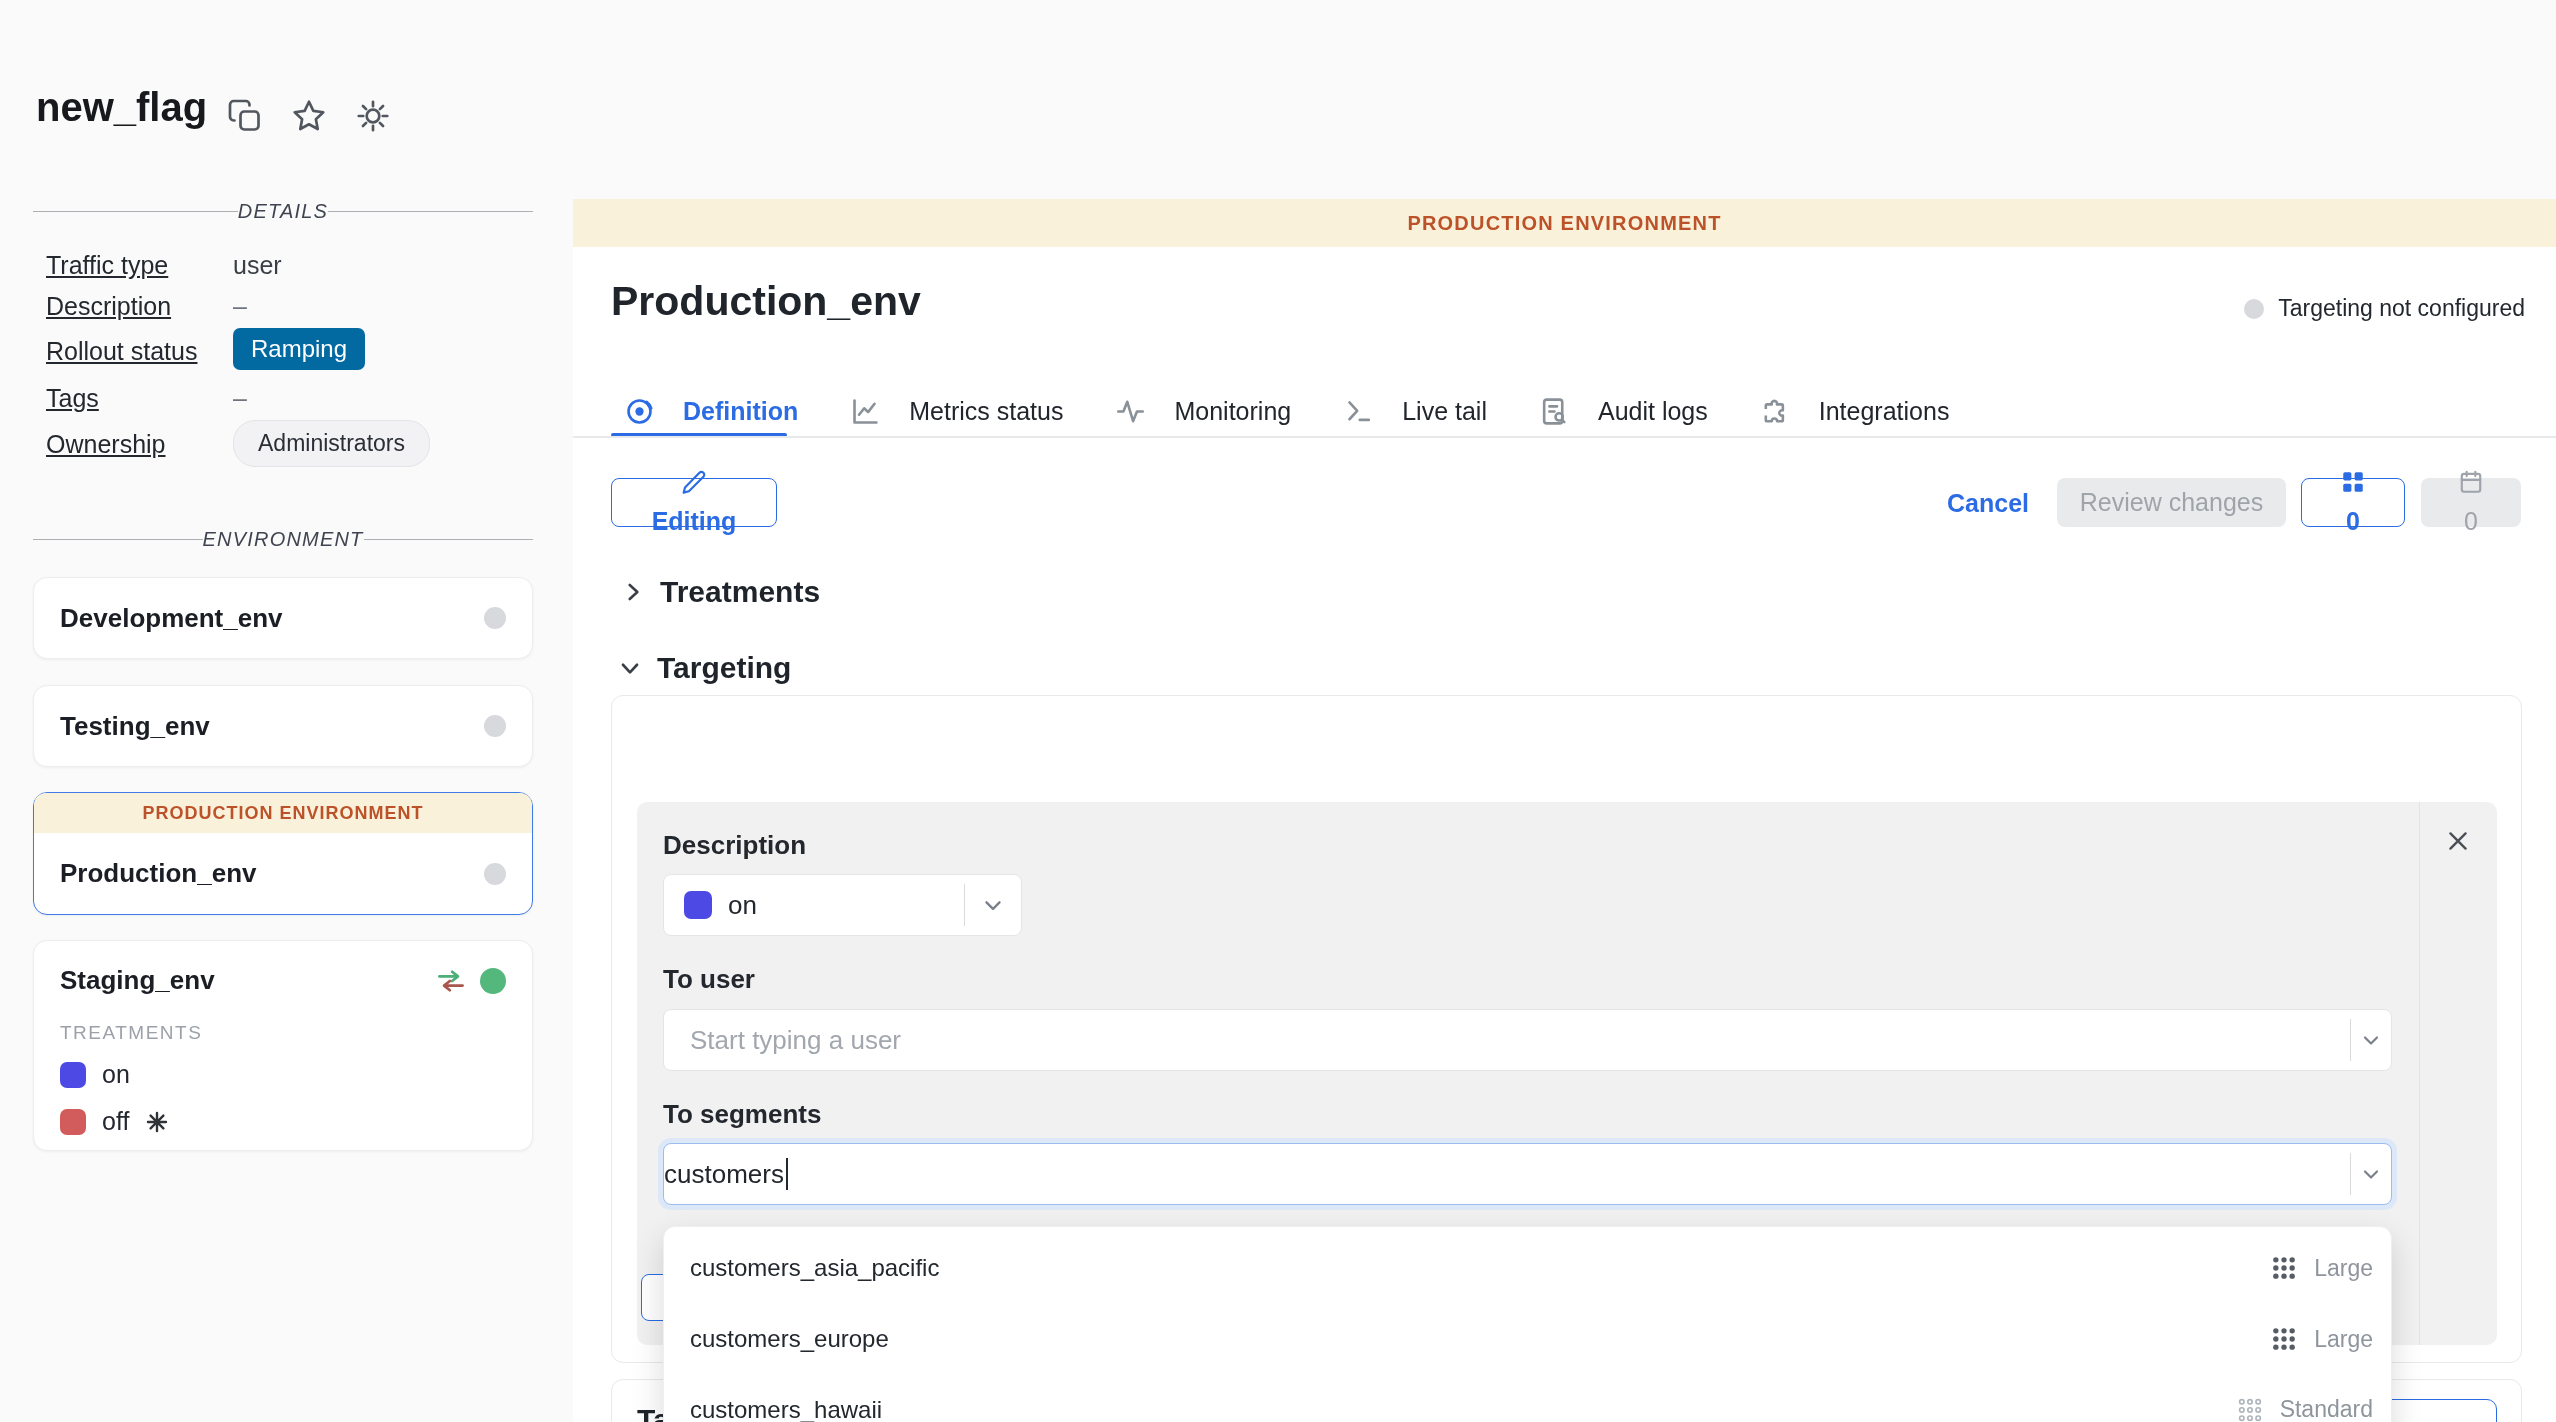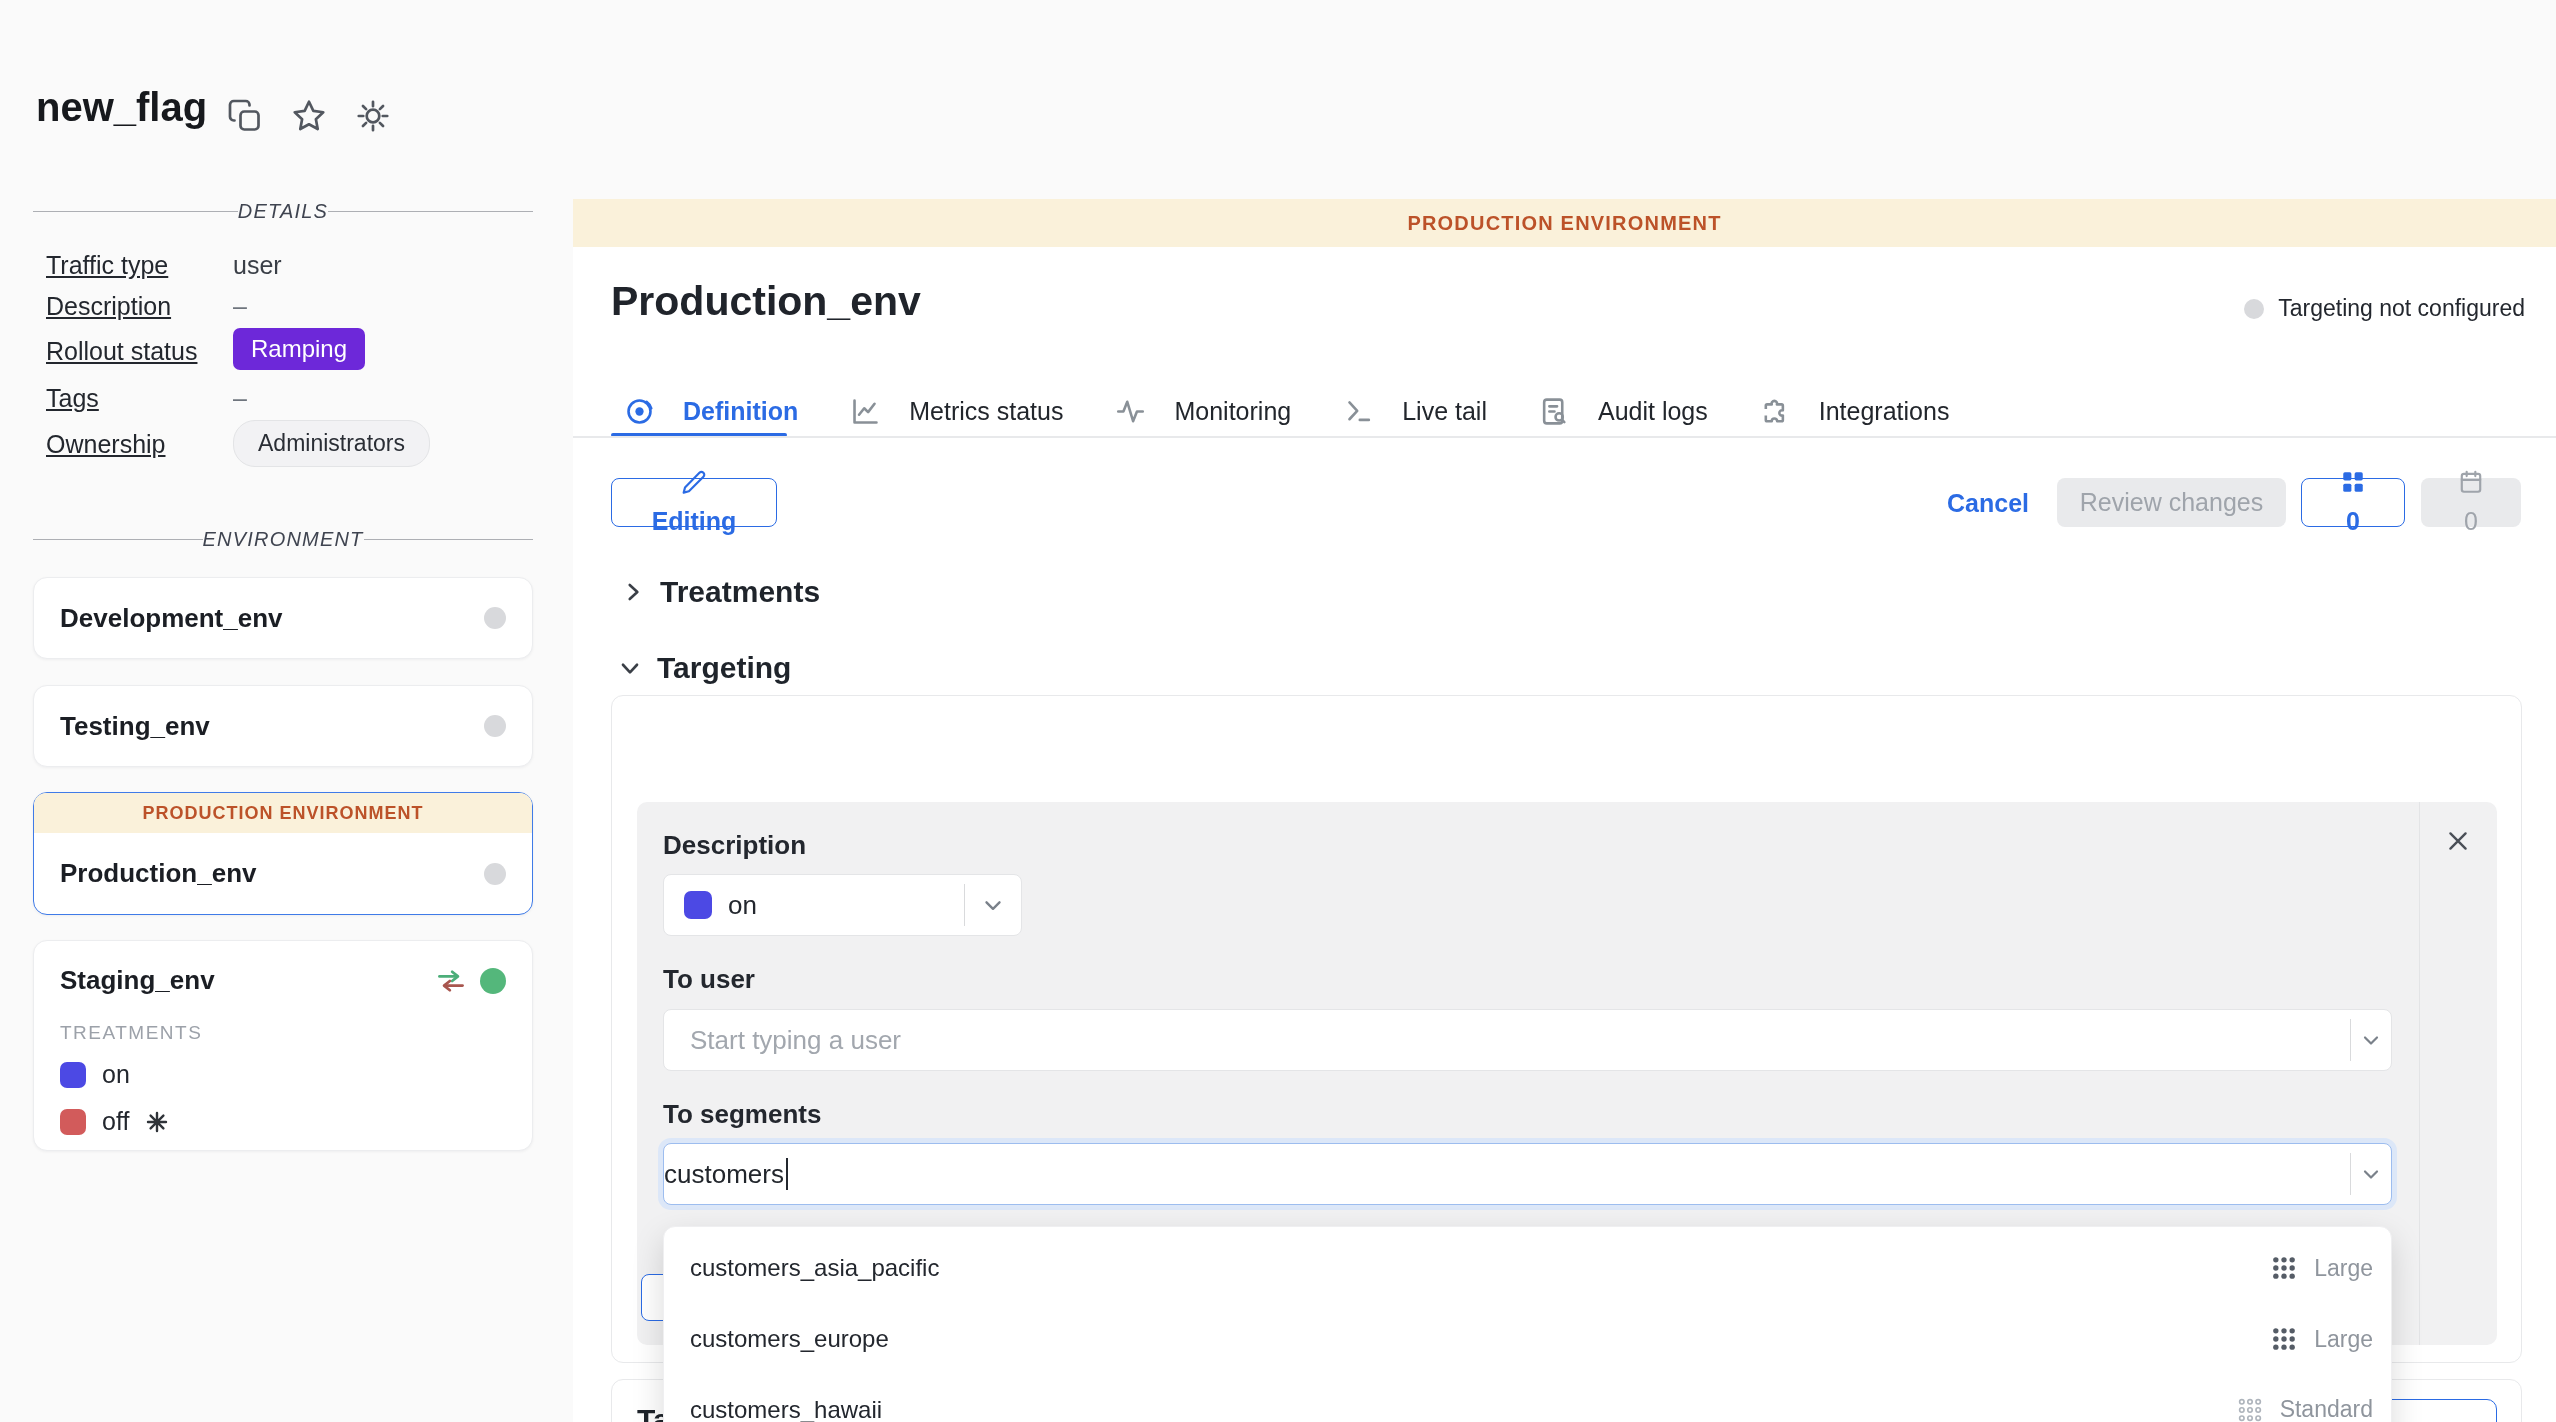--- a/index.html
+++ b/index.html
@@ -14,21 +14,21 @@
   .hd-icon{width:42px;height:42px;display:flex;align-items:center;justify-content:center;
            background:none;border:none;cursor:pointer;padding:0;color:#52575F;}
 
   
   .sec-divider{left:33px;width:500px;height:24px;display:flex;align-items:center;font-style:italic;}
   .sec-divider .ln{flex:1;height:1px;background:#ADAFB4;}
   .sec-divider .tx{font-size:20px;letter-spacing:1.2px;color:#3F4450;}
   .drow-label{font-size:25px;color:#23272E;text-decoration:underline;}
   .drow-value{font-size:25px;color:#3A3F47;}
   .dash{color:#6E747D;}
-  .badge-ramping{background:#6d28d9;color:#fff;border-radius:7px;font-size:24px;
+  .badge-ramping{background:#0369a1;color:#fff;border-radius:7px;font-size:24px;
                  padding:7px 18px;display:inline-block;}
   .pill{background:#F2F2F4;border:1px solid #E3E4E6;border-radius:22px;font-size:23px;
         color:#2A2E35;padding:9px 24px;display:inline-block;}
   .env-card{left:33px;width:500px;background:#fff;border:1px solid #ECEDEF;border-radius:14px;
             box-shadow:0 1px 3px rgba(16,24,40,.05);cursor:pointer;box-sizing:border-box;}
   .env-card.active{border:1.5px solid #3F7BE8;}
   .env-name{font-size:26px;font-weight:700;color:#1B1E24;}
   .gdot{width:22px;height:22px;border-radius:50%;background:#D8D9DC;}
   .env-banner{height:40px;background:#FAF1DA;border-radius:12px 12px 0 0;display:flex;
               align-items:center;justify-content:center;font-size:18px;font-weight:700;

